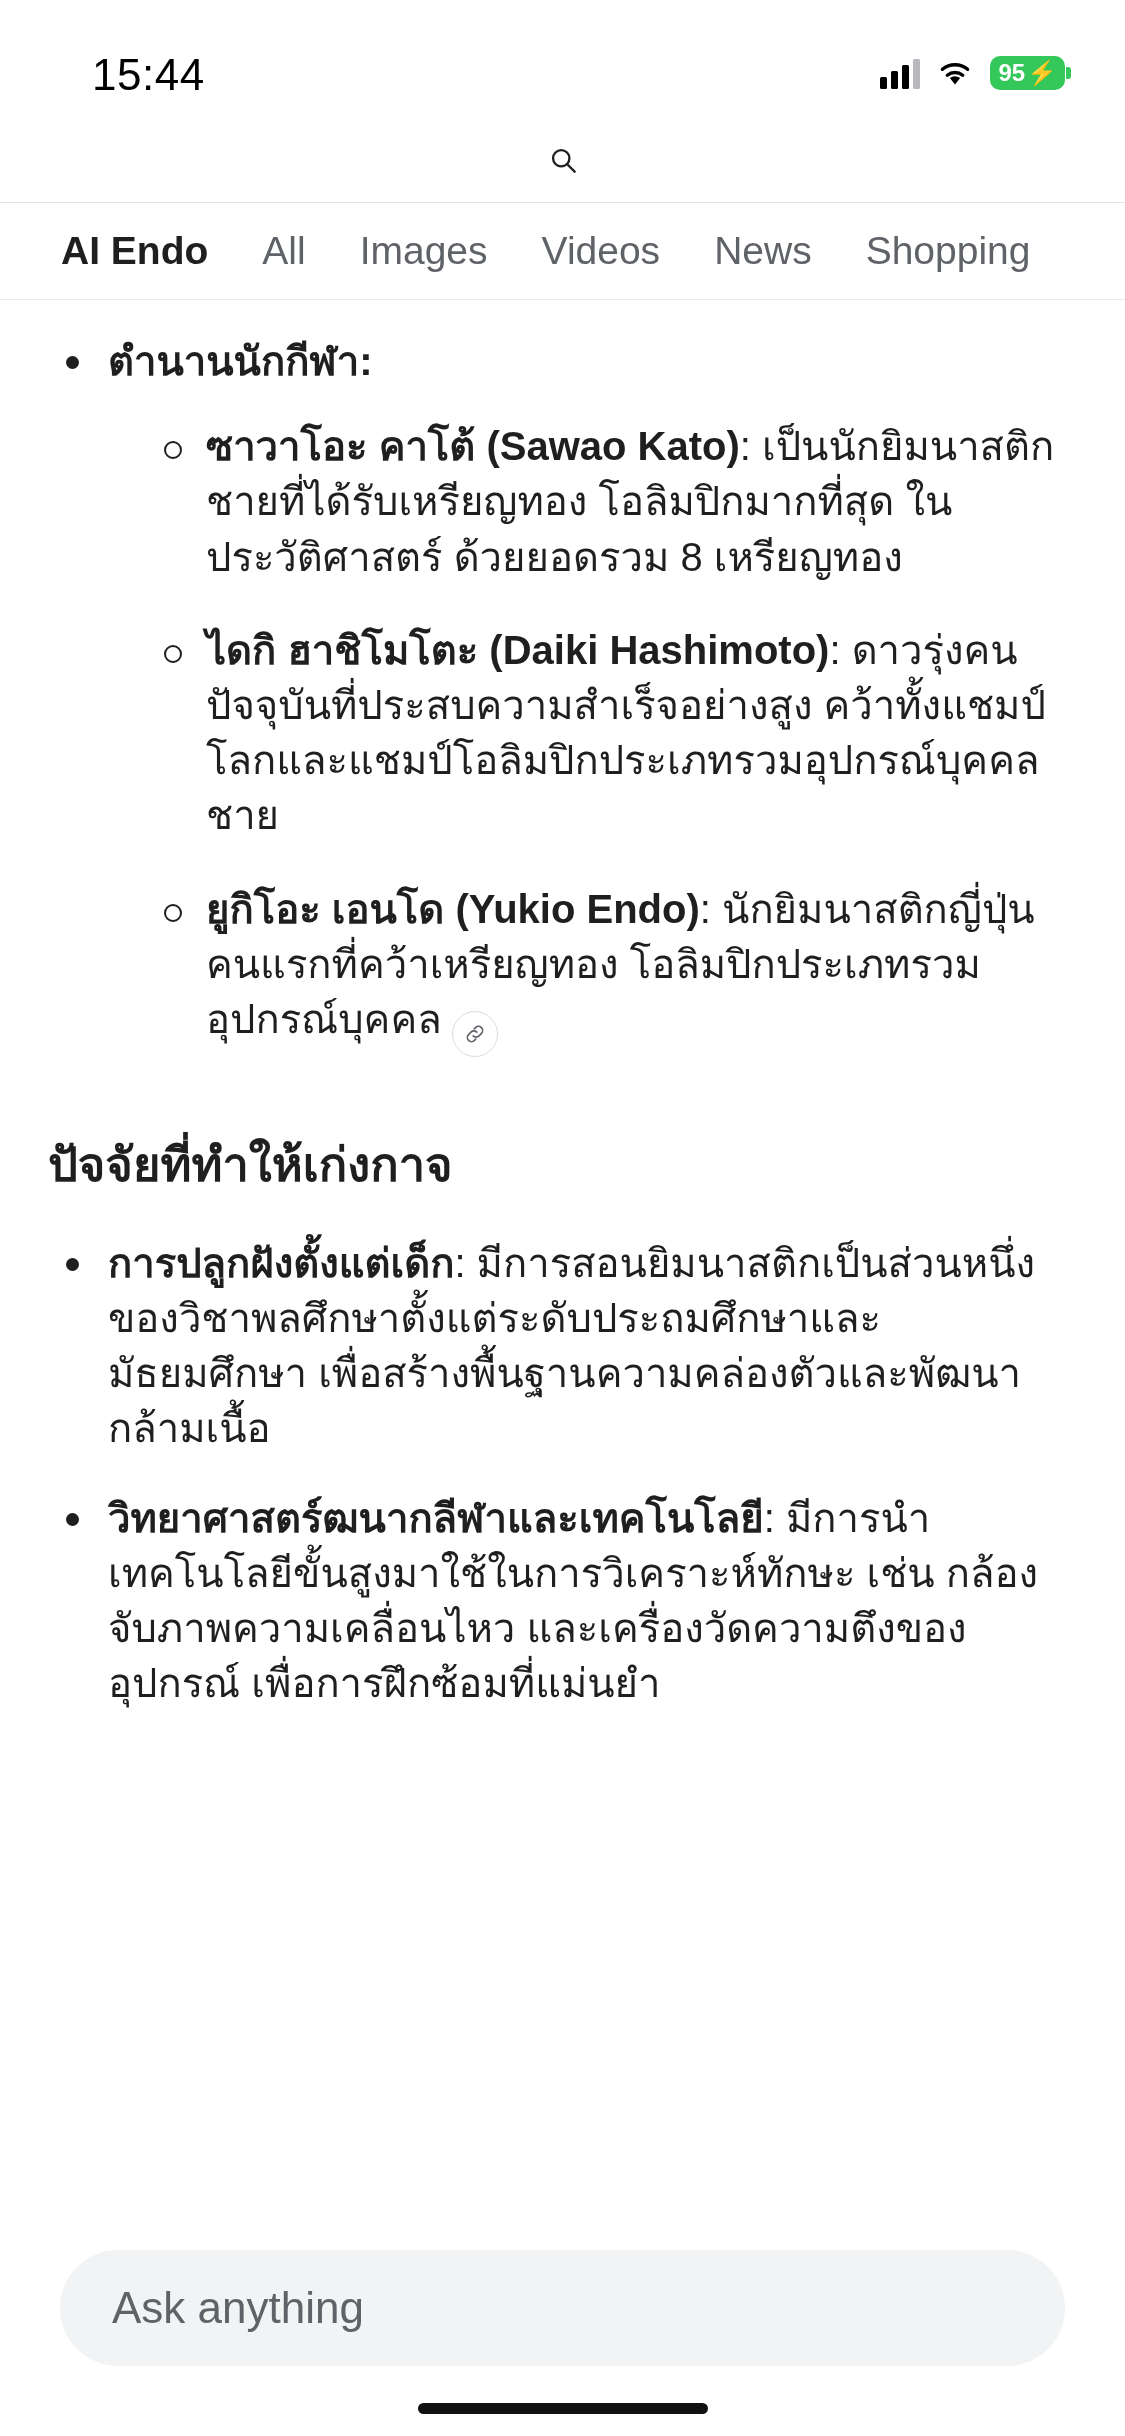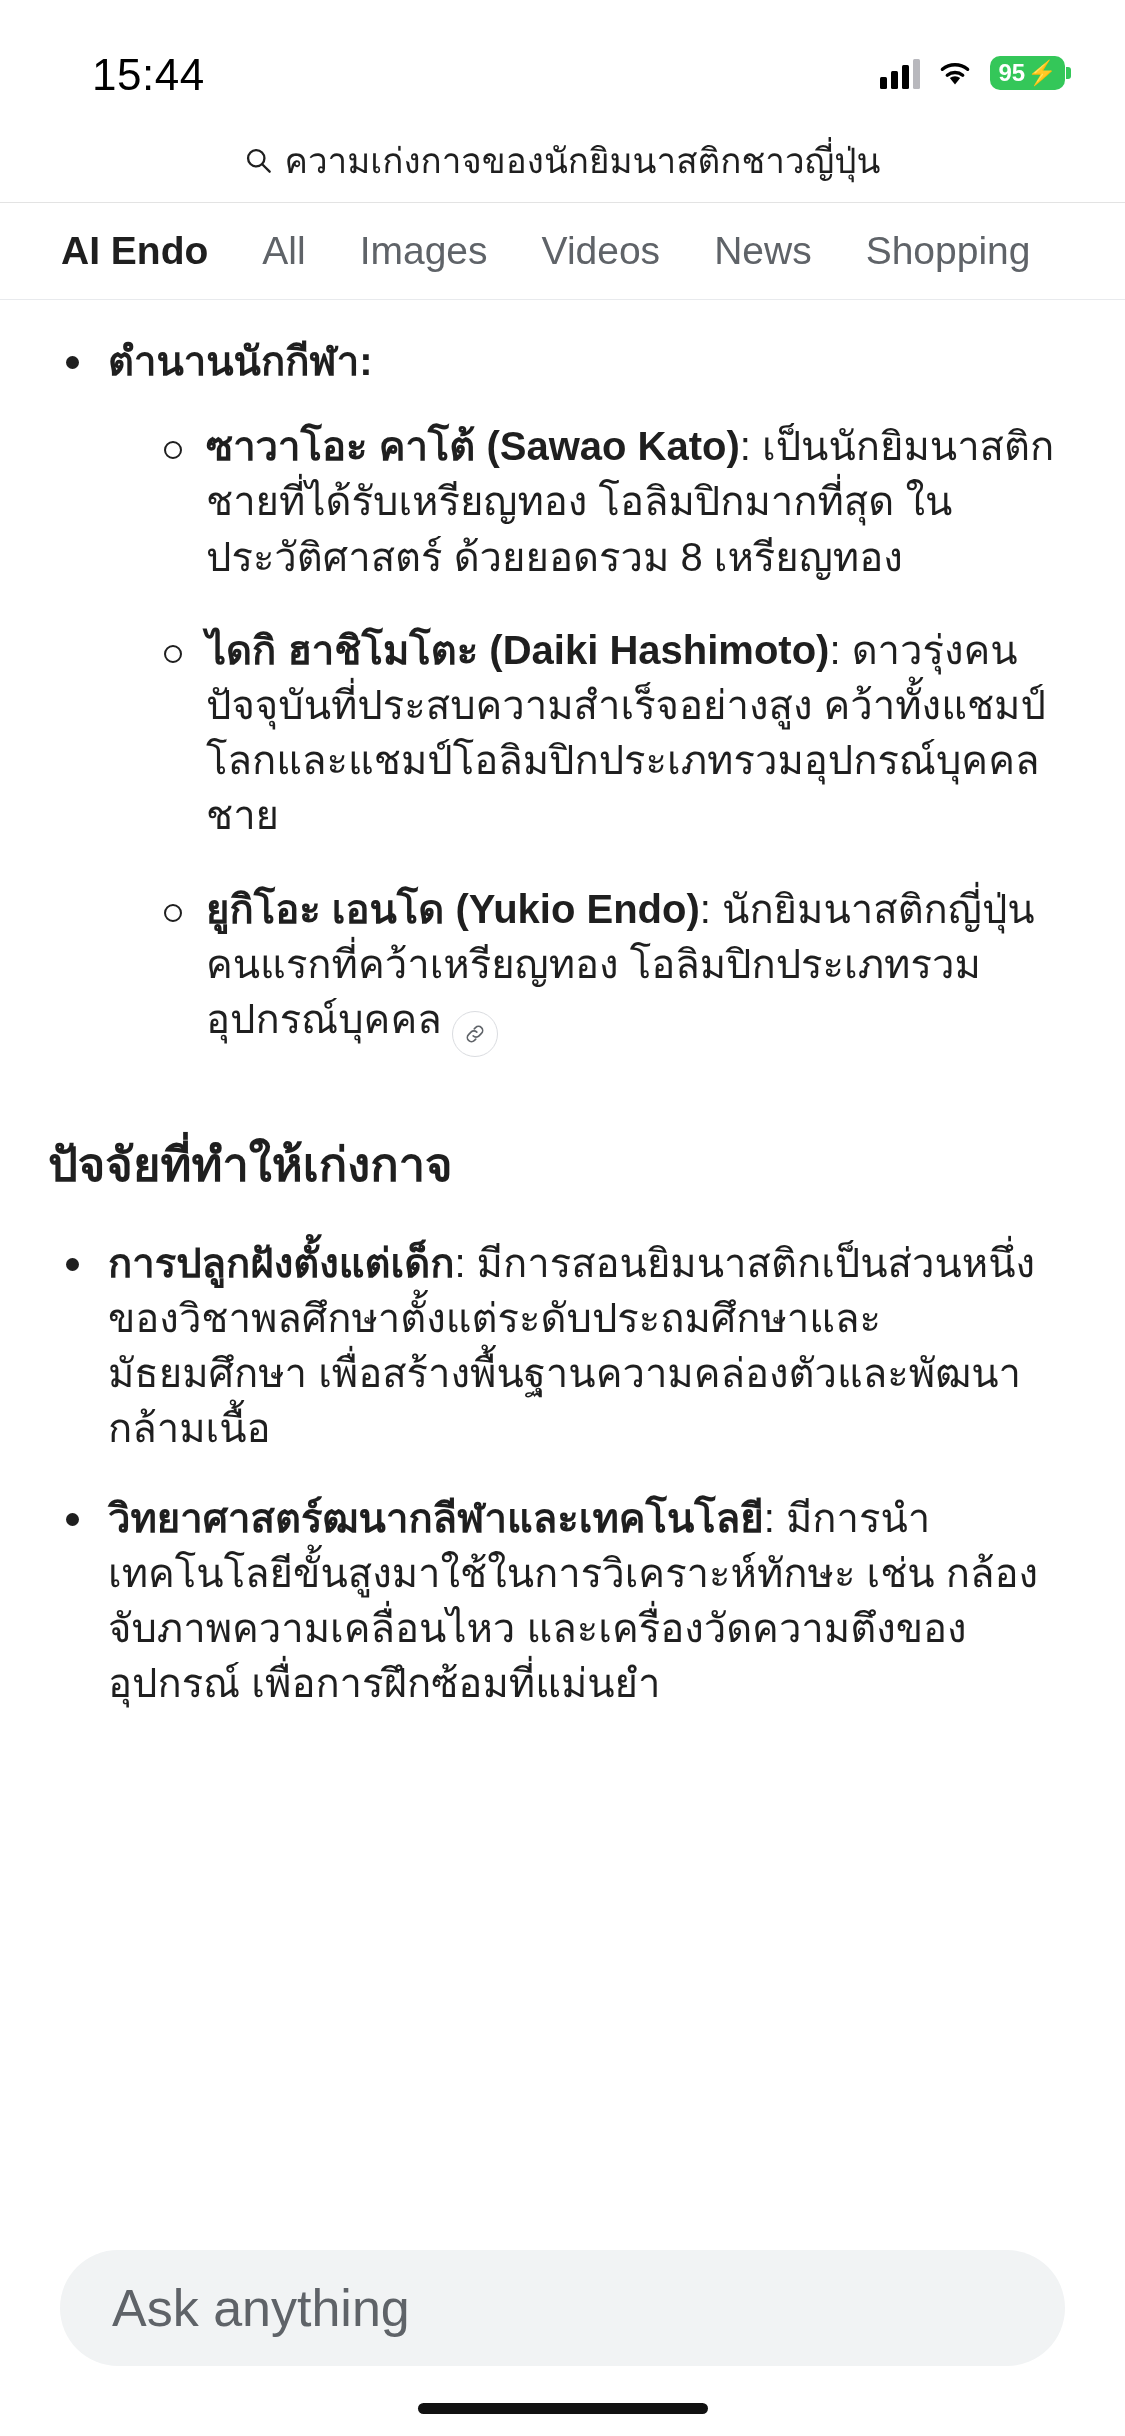--- a/index.html
+++ b/index.html
@@ -115,21 +115,21 @@
     position:absolute; left:0; right:0; bottom:0; height:196px;
     background:#fff;
     display:flex; align-items:flex-start; justify-content:center;
   }
   .askbox {
     margin-top:10px;
     width:1005px; height:116px; border-radius:58px;
     background:#f1f3f4; display:flex; align-items:center;
     padding:0 52px;
   }
-  .askbox span { font-size:52px; color:#5f6368; }
+  .askbox span { font-size:44px; color:#5f6368; }
   .homebar {
     position:absolute; bottom:22px; left:50%; transform:translateX(-50%);
     width:290px; height:11px; border-radius:6px; background:#111;
   }
 </style>
 </head>
 <body>
 
 <div class="screen">
 
@@ -155,21 +155,20 @@
     </div>
   </div>
 
   <div class="querybar">
     <span class="query-icon">
       <svg width="28" height="28" viewBox="0 0 24 24">
         <circle cx="10.5" cy="10.5" r="7" stroke="#1f1f1f" stroke-width="2" fill="none"></circle>
         <line x1="15.6" y1="15.6" x2="22" y2="22" stroke="#1f1f1f" stroke-width="2" stroke-linecap="round"></line>
       </svg>
     </span>
-    <span class="query-text">ความเก่งกาจของนักยิมนาสติกชาวญี่ปุ่น</span>
   </div>
   <div class="divider"></div>
 
   <div class="tabs">
     <div class="tab active">AI Endo</div>
     <div class="tab">All</div>
     <div class="tab">Images</div>
     <div class="tab">Videos</div>
     <div class="tab">News</div>
     <div class="tab">Shopping</div>

